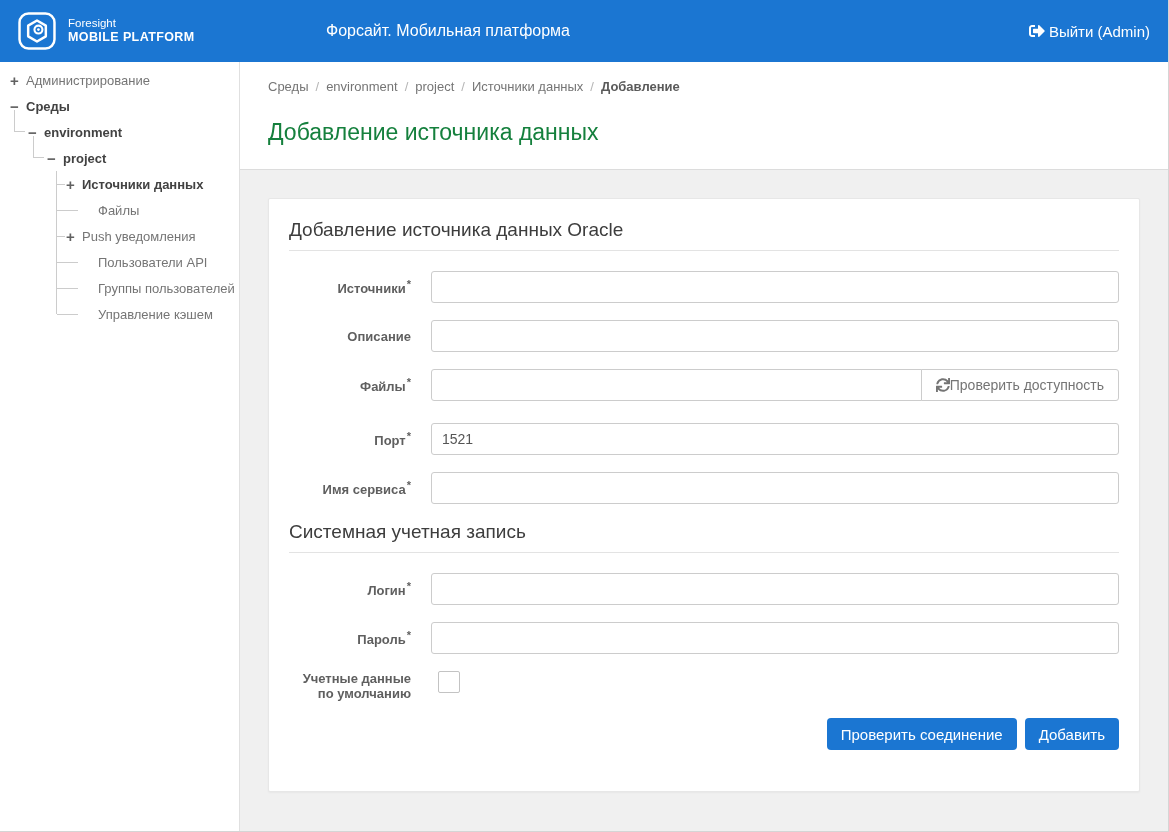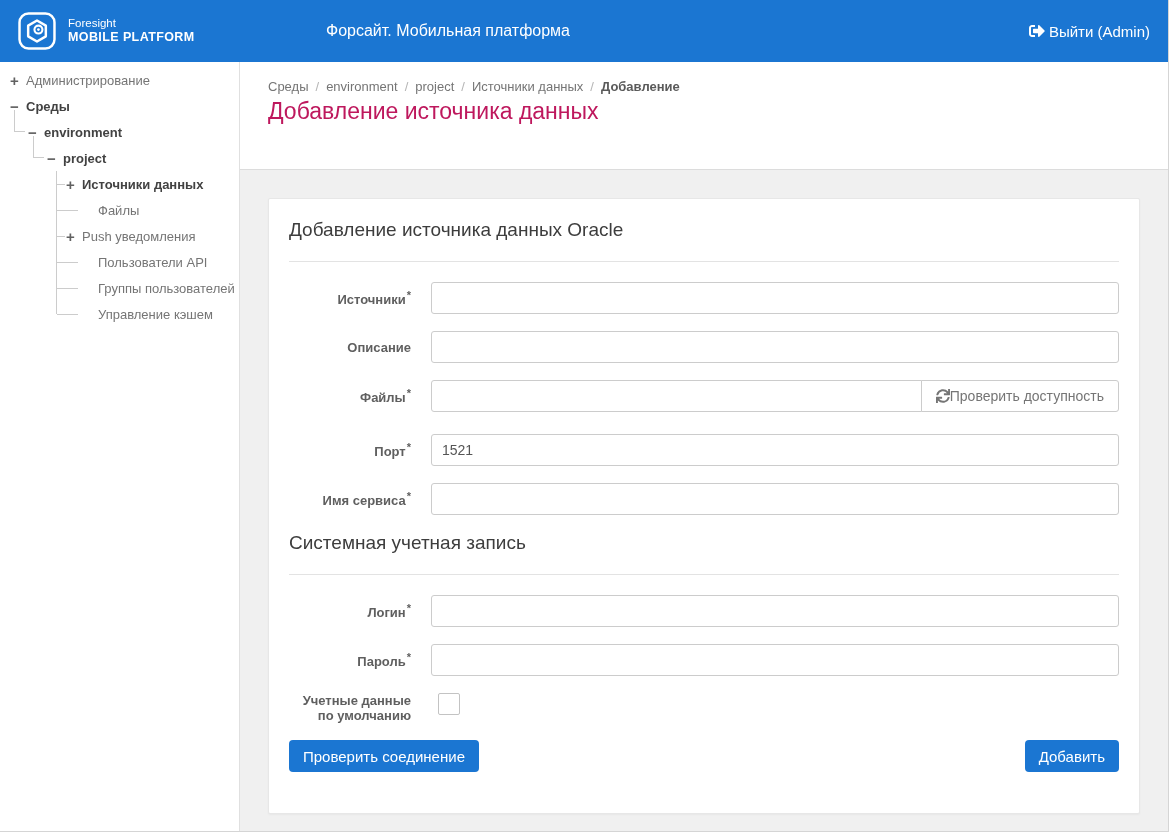--- a/index.html
+++ b/index.html
@@ -69,32 +69,32 @@
 
   
   .content-head {
     background:#fff; padding:17px 28px 0 28px; height:108px; flex:none;
     border-bottom:1px solid #dcdcdc;
   }
   .breadcrumb { font-size:13px; color:#757575; display:flex; gap:7px; align-items:center; }
   .breadcrumb .crumb { cursor:pointer; }
   .breadcrumb .sep { color:#b5b5b5; }
   .breadcrumb .current { font-weight:700; color:#5a5a5a; cursor:default; }
-  .page-title { margin-top:4px; font-size:23px; font-weight:400; color:#be185d; }
+  .page-title { margin-top:25px; font-size:23px; font-weight:400; color:#15803d; }
 
   
   .content-body { flex:1; background:#f0f0f0; overflow:auto; padding:28px 28px 0 28px; }
   .card {
     background:#fff; border:1px solid #e7e7e7; border-radius:2px;
     box-shadow:0 1px 2px rgba(0,0,0,.04);
     padding:20px 20px 41px 20px; margin-bottom:35px;
   }
   .section-title {
     font-size:19px; font-weight:400; color:#3d3d3d;
-    padding-bottom:20px; border-bottom:1px solid #e3e3e3; margin-bottom:20px;
+    padding-bottom:9px; border-bottom:1px solid #e3e3e3; margin-bottom:20px;
   }
   .section-title.second { margin-top:15px; }
 
   .form-row { display:flex; align-items:center; margin-bottom:17px; }
   .form-row.gap-lg { margin-bottom:22px; }
   .form-row.top-align { align-items:flex-start; margin-top:6px; }
   .form-label {
     width:122px; flex:none; margin-right:20px; text-align:right;
     font-size:13px; font-weight:700; color:#5f5f5f; line-height:15px;
   }
@@ -112,21 +112,21 @@
     padding:0 14px; height:32px; background:#fff; border:1px solid #ccc;
     border-radius:0 3px 3px 0; color:#757575; font-size:14px; cursor:pointer;
     font-family:inherit;
   }
   .check-btn svg { width:14px; height:14px; fill:#757575; display:block; }
   .checkbox {
     appearance:none; -webkit-appearance:none; width:22px; height:22px;
     border:1px solid #c3c3c3; border-radius:2px; background:#fff;
     margin-left:7px; cursor:pointer; display:block;
   }
-  .actions { display:flex; justify-content:space-between; gap:8px; margin-top:12px; }
+  .actions { display:flex; justify-content:flex-end; gap:8px; margin-top:12px; }
   .btn-primary {
     height:32px; padding:0 14px; background:#1b76d2; color:#fff; border:none;
     border-radius:4px; font-size:15px; cursor:pointer; font-family:inherit;
   }
 </style>
 </head>
 <body>
 
 <div class="app">
 

